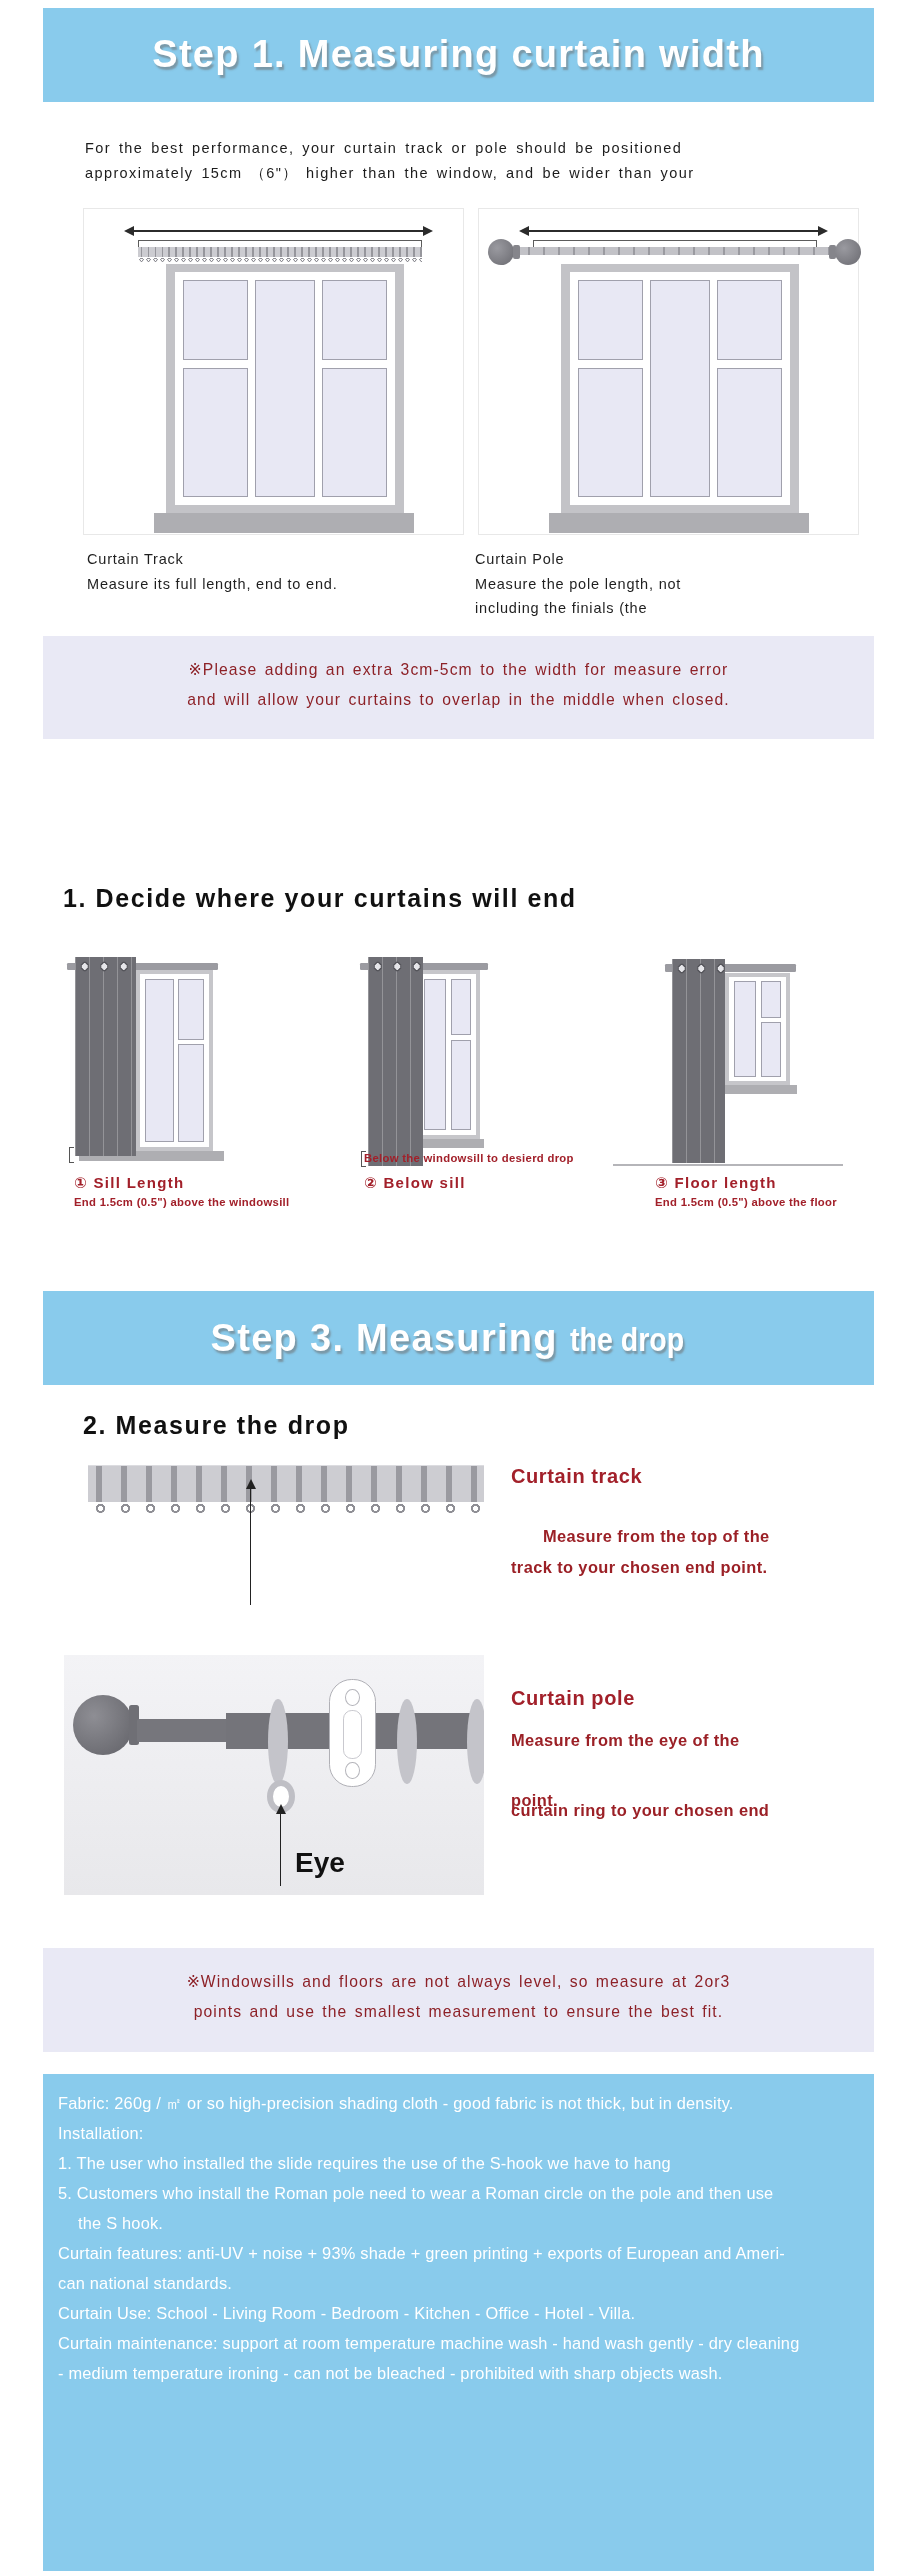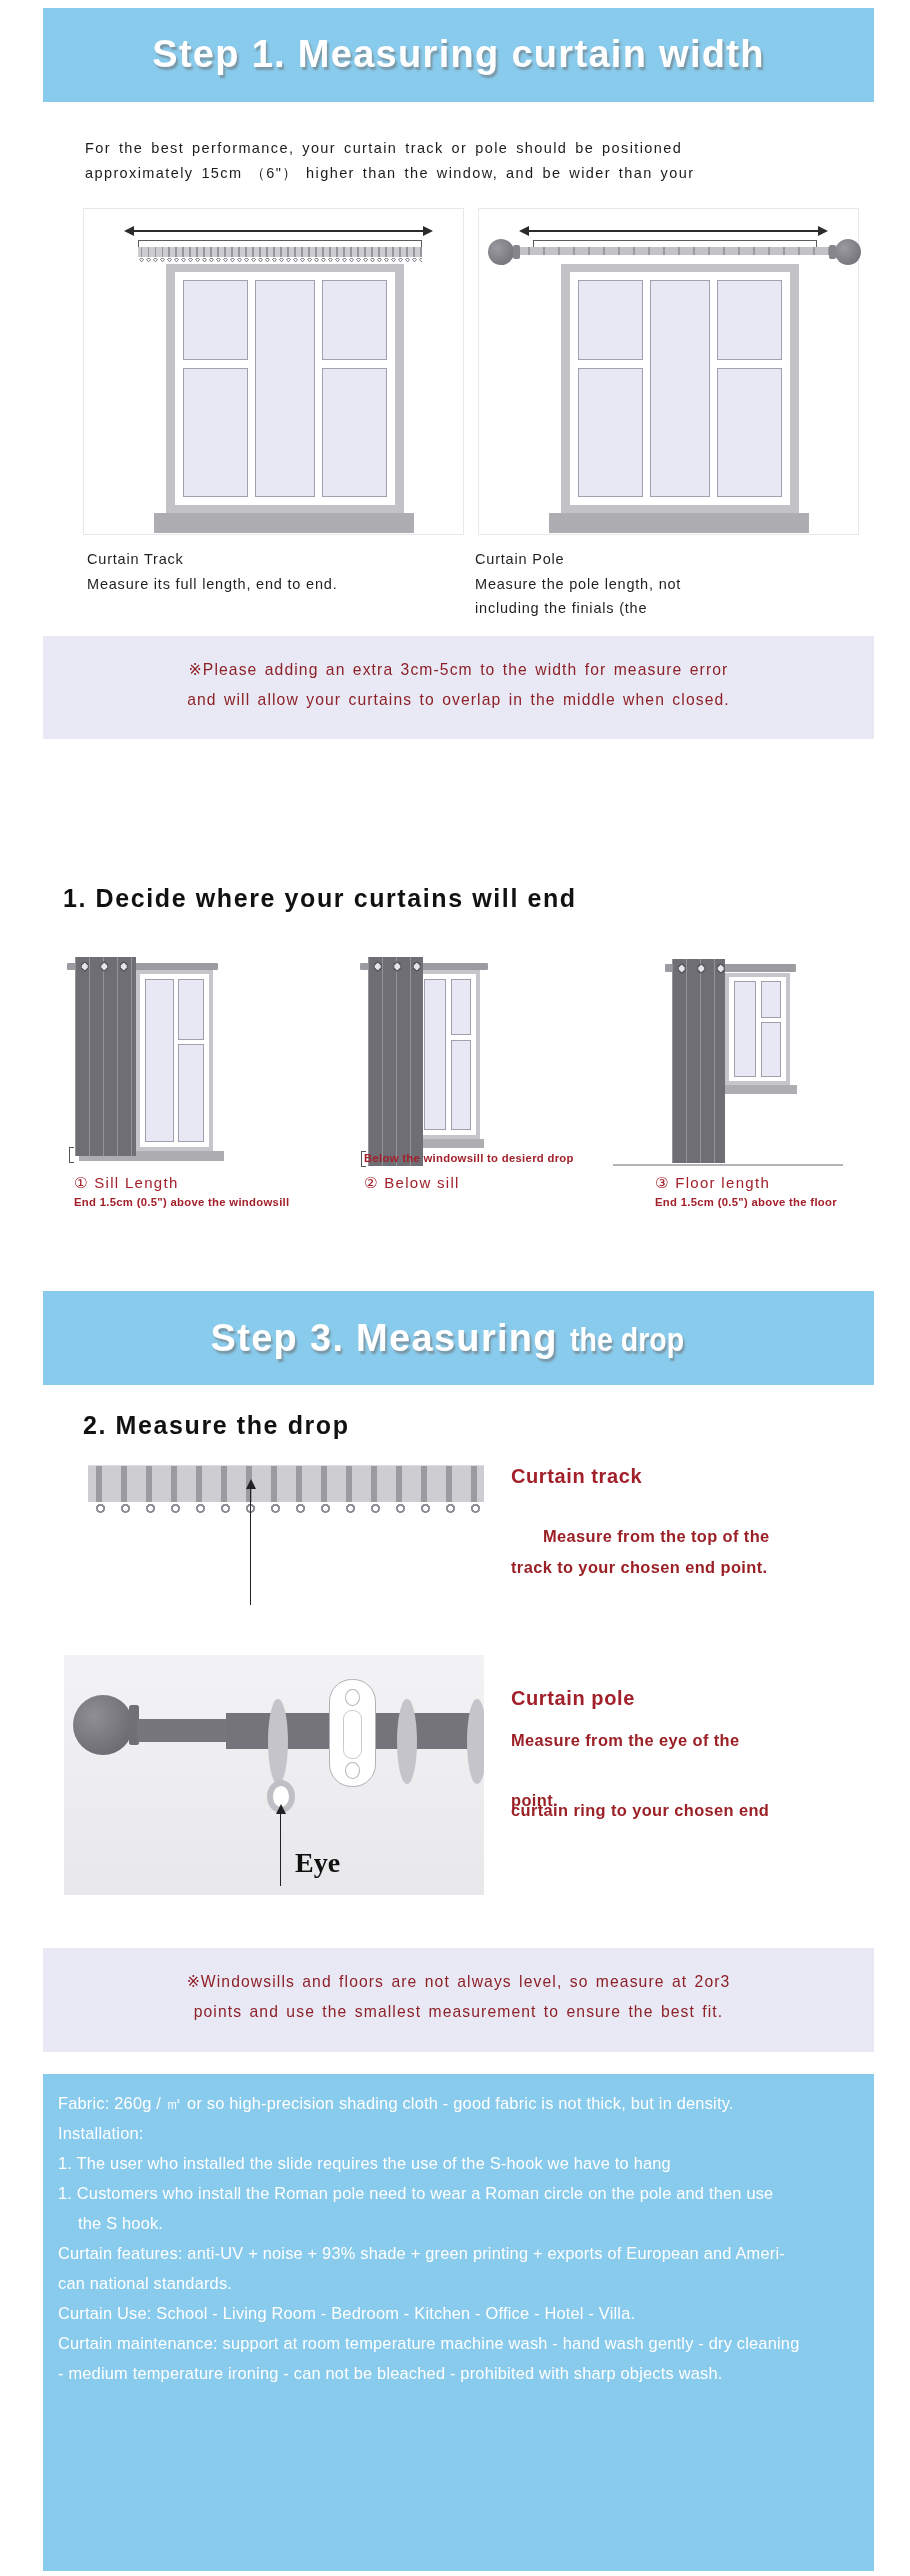--- a/index.html
+++ b/index.html
@@ -15,21 +15,21 @@
   .banner .bt-sub{display:inline-block;transform:scaleX(.84);transform-origin:left center;
           font-size:34px;margin-left:12.6px;letter-spacing:0;}
 
   
   .intro{font-size:14.5px;letter-spacing:1.4px;word-spacing:2.5px;line-height:24.5px;color:#1c1c1c;}
   .caption{font-size:14.5px;color:#1f1f1f;letter-spacing:0.8px;line-height:24.5px;}
   .note{position:absolute;left:43px;width:831px;background:#e9e9f5;color:#8d2127;
         font-size:15.7px;letter-spacing:1.1px;word-spacing:1.9px;line-height:30px;
         text-align:center;box-sizing:border-box;padding-top:19px;}
   .black-h{font-size:25px;font-weight:bold;letter-spacing:1.6px;color:#111;}
-  .red-label{color:#a2202a;font-weight:normal;font-size:15px;letter-spacing:1.3px;}
+  .red-label{color:#a2202a;font-weight:bold;font-size:15px;letter-spacing:1.3px;}
   .red-sub{color:#a2202a;font-weight:bold;font-size:11.3px;letter-spacing:0.3px;}
   .red-h{color:#a2202a;font-weight:bold;font-size:20px;letter-spacing:0.6px;}
   .red-line{color:#9b2026;font-weight:bold;font-size:16.4px;letter-spacing:0.4px;}
   .eye-label{color:#111;font-weight:bold;font-size:28px;}
 
   
   .diag-box{position:absolute;width:381px;height:327px;background:#fff;border:0.6px solid #e8e8e8;box-sizing:border-box;}
 
   .h-arrow{position:absolute;height:1.9px;background:#2b2b2b;}
   .h-arrow::before{content:"";position:absolute;left:-8.8px;top:-4.4px;
@@ -250,21 +250,21 @@
   <div class="abs black-h" style="left:83px;top:1411px;">2. Measure the drop</div>
 
   <div class="track-big" style="left:88px;top:1465px;width:396px;height:36px;"></div>
   <div class="hook-row-big" style="left:88px;top:1503px;width:396px;height:14px;"></div>
   <div class="v-arrow" style="left:250px;top:1488px;height:117px;"></div>
 
   <div class="abs red-h" style="left:511px;top:1465px;">Curtain track</div>
   <div class="abs red-line" style="left:511px;top:1527px;margin-left:32px;">Measure from the top of the</div>
   <div class="abs red-line" style="left:511px;top:1558px;">track to your chosen end point.</div>
 
-  <div class="pole-photo" style="left:64px;top:1655px;width:420px;height:240px;font-family:Liberation Serif, serif;">
+  <div class="pole-photo" style="left:64px;top:1655px;width:420px;height:240px;">
     <div class="pp-ball" style="left:8.8px;top:40px;width:60px;height:60px;"></div>
     <div class="pp-collar" style="left:65px;top:50px;width:10px;height:40px;"></div>
     <div class="pp-neck" style="left:73px;top:64px;width:94px;height:22.6px;"></div>
     <div class="pp-pole" style="left:162px;top:58px;width:258px;height:36px;"></div>
     <div class="pp-ring" style="left:204px;top:44px;height:85px;"></div>
     <div class="pp-ring" style="left:333px;top:44px;height:85px;"></div>
     <div class="pp-ring" style="left:403px;top:44px;height:85px;"></div>
     <div class="pp-plate" style="left:265px;top:24px;width:47px;height:108px;">
       <div class="pp-screw" style="left:15px;top:8.8px;"></div>
       <div class="pp-slot" style="left:13.2px;top:30px;"></div>
@@ -282,21 +282,21 @@
 
   <div class="note" style="top:1948px;height:104px;">
     <div>※Windowsills and floors are not always level, so measure at 2or3</div>
     <div>points and use the smallest measurement to ensure the best fit.</div>
   </div>
 
   <div class="footer">
     <div>Fabric: 260g / ㎡ or so high-precision shading cloth - good fabric is not thick, but in density.</div>
     <div>Installation:</div>
     <div>1. The user who installed the slide requires the use of the S-hook we have to hang</div>
-    <div>1. Customers who install the Roman pole need to wear a Roman circle on the pole and then use</div>
+    <div>5. Customers who install the Roman pole need to wear a Roman circle on the pole and then use</div>
     <div class="indent">the S hook.</div>
     <div>Curtain features: anti-UV + noise + 93% shade + green printing + exports of European and Ameri-</div>
     <div>can national standards.</div>
     <div>Curtain Use: School - Living Room - Bedroom - Kitchen - Office - Hotel - Villa.</div>
     <div>Curtain maintenance: support at room temperature machine wash - hand wash gently - dry cleaning</div>
     <div>- medium temperature ironing - can not be bleached - prohibited with sharp objects wash.</div>
   </div>
 
 </div>
 

